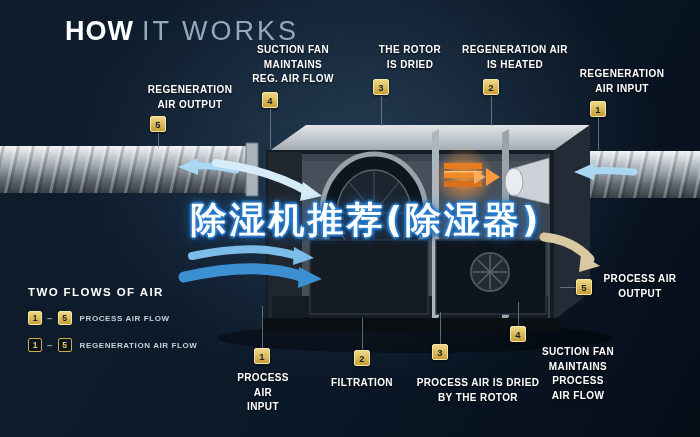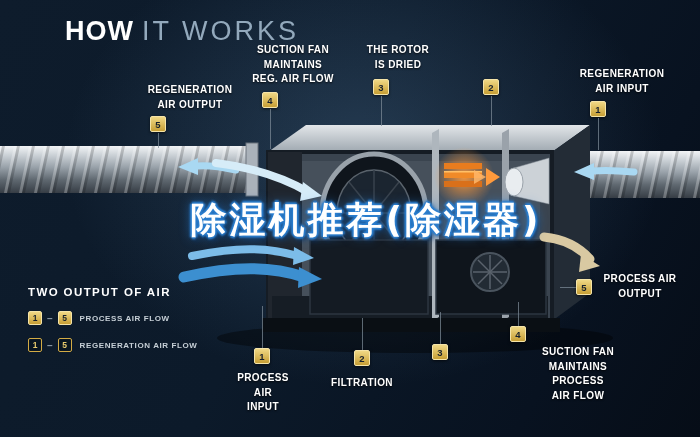--- a/index.html
+++ b/index.html
@@ -181,58 +181,62 @@
 AIR OUTPUT</div>
   <div class="badge" style="left:150px;top:116px;">5</div>
   <div class="connector" style="left:158px;top:133px;height:15px;"></div>
 
   <div class="callout-label" style="left:247px;top:43px;width:92px;">SUCTION FAN
 MAINTAINS
 REG. AIR FLOW</div>
   <div class="badge" style="left:262px;top:92px;">4</div>
   <div class="connector" style="left:270px;top:109px;height:40px;"></div>
 
-  <div class="callout-label" style="left:356px;top:43px;width:84px;">THE ROTOR
+  <div class="callout-label" style="left:368px;top:43px;width:84px;">THE ROTOR
 IS DRIED</div>
   <div class="badge" style="left:373px;top:79px;">3</div>
   <div class="connector" style="left:381px;top:96px;height:30px;"></div>
 
+  <div class="callout-label" style="left:460px;top:43px;width:110px;">REGENERATION AIR
+IS HEATED</div>
   <div class="badge" style="left:483px;top:79px;">2</div>
   <div class="connector" style="left:491px;top:96px;height:30px;"></div>
 
   <div class="callout-label" style="left:572px;top:67px;width:100px;">REGENERATION
 AIR INPUT</div>
   <div class="badge" style="left:590px;top:101px;">1</div>
   <div class="connector" style="left:598px;top:118px;height:32px;"></div>
 
   <div class="connector" style="left:262px;top:306px;height:42px;"></div>
   <div class="badge" style="left:254px;top:348px;">1</div>
   <div class="callout-label" style="left:227px;top:371px;width:72px;">PROCESS AIR
 INPUT</div>
 
   <div class="connector" style="left:362px;top:318px;height:32px;"></div>
   <div class="badge" style="left:354px;top:350px;">2</div>
   <div class="callout-label" style="left:322px;top:376px;width:80px;">FILTRATION</div>
 
   <div class="connector" style="left:440px;top:312px;height:32px;"></div>
   <div class="badge" style="left:432px;top:344px;">3</div>
+  <div class="callout-label" style="left:413px;top:376px;width:130px;">PROCESS AIR IS DRIED
+BY THE ROTOR</div>
 
   <div class="connector" style="left:518px;top:302px;height:24px;"></div>
   <div class="badge" style="left:510px;top:326px;">4</div>
   <div class="callout-label" style="left:524px;top:345px;width:108px;">SUCTION FAN
 MAINTAINS PROCESS
 AIR FLOW</div>
 
   <div class="connector h" style="left:560px;top:287px;width:16px;"></div>
   <div class="badge" style="left:576px;top:279px;">5</div>
   <div class="callout-label" style="left:598px;top:272px;width:84px;">PROCESS AIR
 OUTPUT</div>
 
   <div class="legend">
-    <div class="legend-title">TWO OUTPUT OF AIR</div>
+    <div class="legend-title">TWO FLOWS OF AIR</div>
     <div class="legend-row">
       <span class="lbadge solid">1</span>
       <span class="ldash">–</span>
       <span class="lbadge solid">5</span>
       <span class="llabel">PROCESS AIR FLOW</span>
     </div>
     <div class="legend-row">
       <span class="lbadge outline">1</span>
       <span class="ldash">–</span>
       <span class="lbadge outline">5</span>

